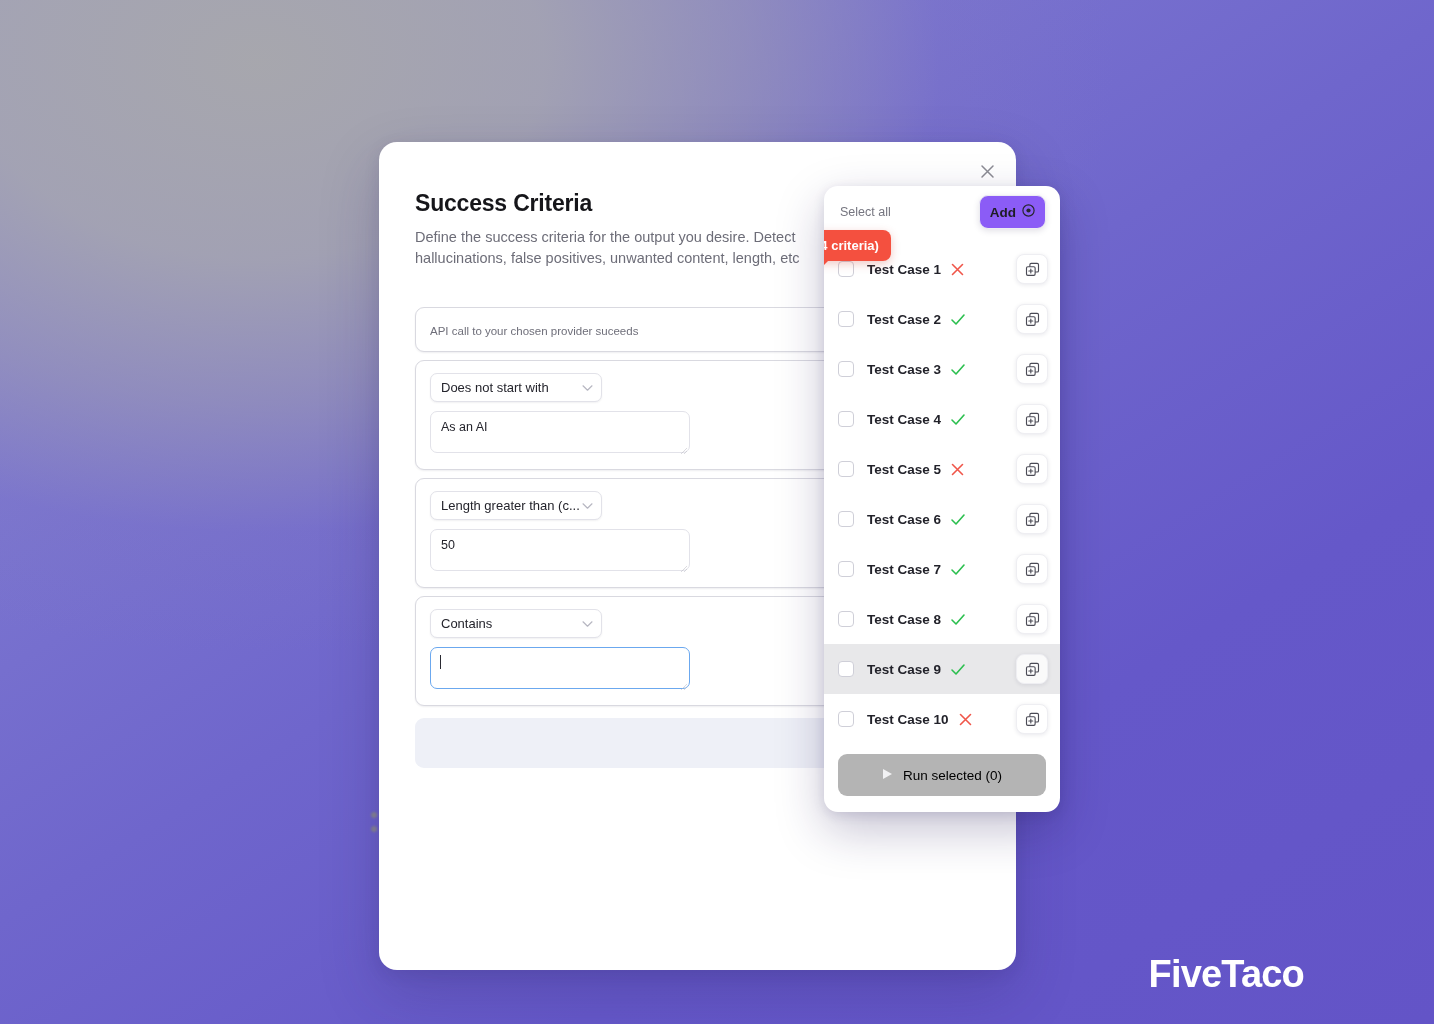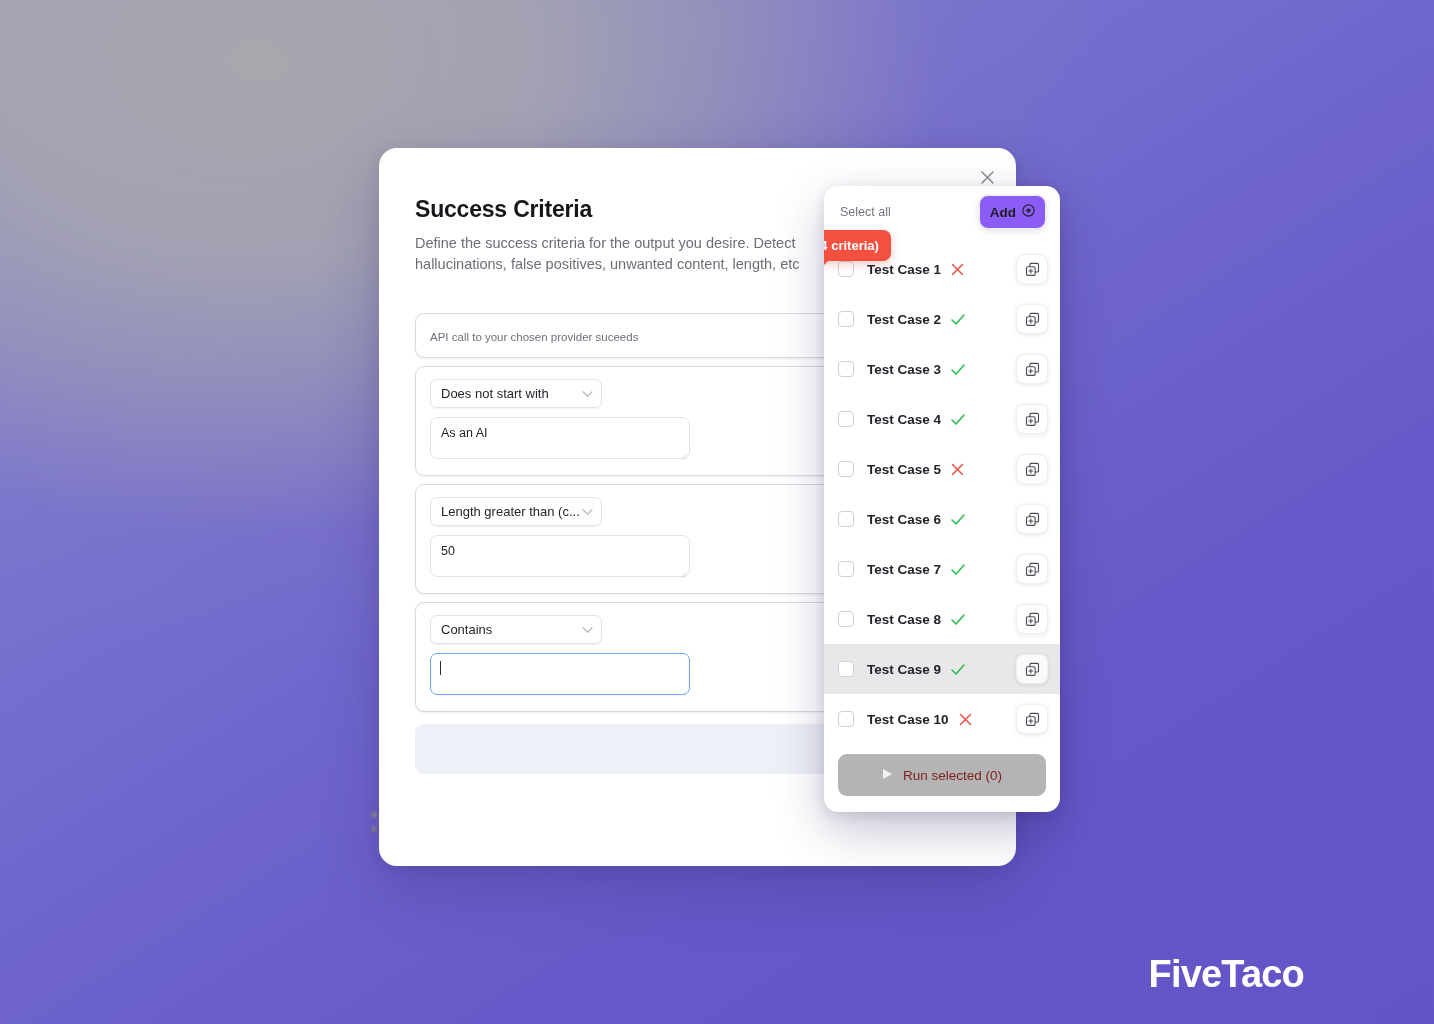--- a/index.html
+++ b/index.html
@@ -18,23 +18,23 @@
     background:
       radial-gradient(ellipse 1100px 760px at 18% 6%, rgba(168,168,172,0.97) 0%, rgba(168,168,174,0.85) 26%, rgba(160,158,176,0.55) 45%, rgba(130,122,190,0.18) 62%, rgba(110,100,200,0.0) 78%),
       linear-gradient(148deg, #8b8ad6 0%, #7d78d0 22%, #6f66cc 48%, #6558c9 72%, #6354c7 100%);
     overflow: hidden;
   }
 
   
   #main-card {
     position: absolute;
     left: 379px;
-    top: 148px;
+    top: 142px;
     width: 637px;
-    height: 718px;
+    height: 828px;
     background: #ffffff;
     border-radius: 18px;
     box-shadow: 0 24px 60px rgba(40,30,90,0.22), 0 4px 16px rgba(40,30,90,0.10);
     overflow: hidden;
   }
 
   #close-btn {
     position: absolute;
     right: 14px;
     top: 14px;
@@ -353,21 +353,21 @@
   #run-btn {
     flex: none;
     margin: 0 14px 16px 14px;
     height: 42px;
     background: #b4b4b4;
     border-radius: 9px;
     display: flex;
     align-items: center;
     justify-content: center;
     gap: 10px;
-    color: #7f1d1d;
+    color: #000000;
     font-size: 13.5px;
     cursor: pointer;
     user-select: none;
     text-align: right;
   }
 
   
   #logo {
     position: absolute;
     right: 130px;

